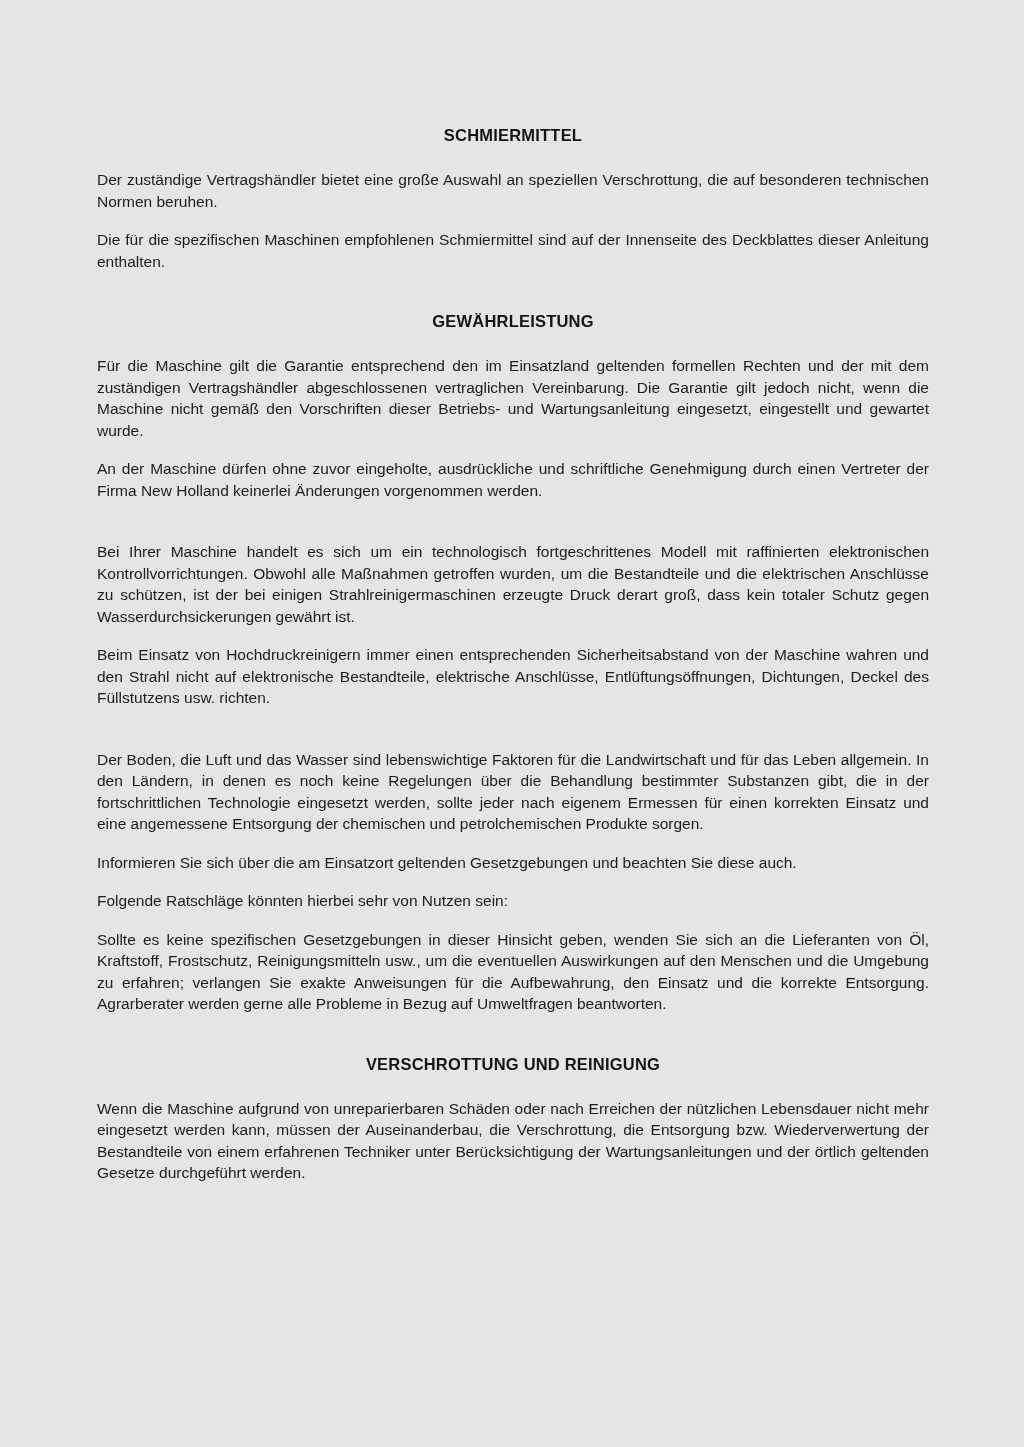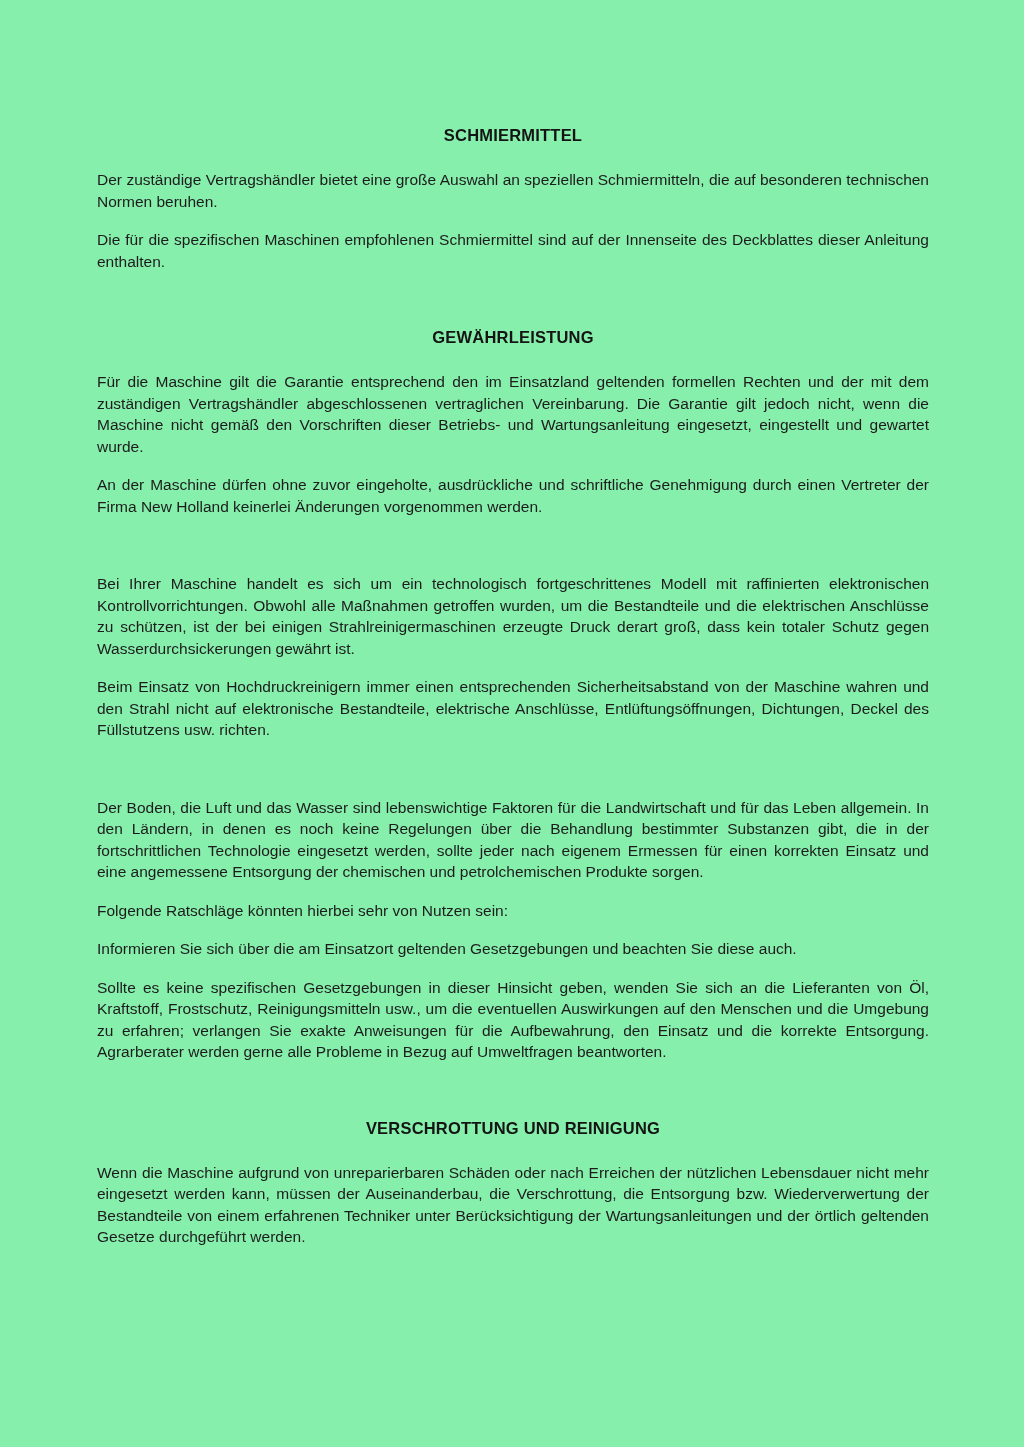--- a/index.html
+++ b/index.html
@@ -11,28 +11,28 @@
   body {
     width: 1024px;
     min-height: 1447px;
     font-family: "Liberation Sans", "DejaVu Sans", sans-serif;
     color: #1c1c1c;
   }
 
   .page {
     width: 1024px;
     min-height: 1447px;
-    background: #86efac;
+    background: #e5e5e5;
     padding: 126px 95px 80px 97px;
   }
 
   .doc-section { }
 
   .doc-section + .doc-section {
-    margin-top: 56px;
+    margin-top: 40px;
   }
 
   h2.section-heading {
     font-size: 16.5px;
     font-weight: bold;
     text-align: center;
     letter-spacing: 0.2px;
     color: #141414;
     margin-bottom: 24px;
   }
@@ -49,39 +49,39 @@
     margin-bottom: 0;
   }
 </style>
 </head>
 <body>
 
 <div class="page">
 
   <section class="doc-section">
     <h2 class="section-heading">SCHMIERMITTEL</h2>
-    <p class="paragraph">Der zuständige Vertragshändler bietet eine große Auswahl an speziellen Schmiermitteln, die auf besonderen technischen Normen beruhen.</p>
+    <p class="paragraph">Der zuständige Vertragshändler bietet eine große Auswahl an speziellen Verschrottung, die auf besonderen technischen Normen beruhen.</p>
     <p class="paragraph">Die für die spezifischen Maschinen empfohlenen Schmiermittel sind auf der Innenseite des Deckblattes dieser Anleitung enthalten.</p>
   </section>
 
   <section class="doc-section">
     <h2 class="section-heading">GEWÄHRLEISTUNG</h2>
     <p class="paragraph">Für die Maschine gilt die Garantie entsprechend den im Einsatzland geltenden formellen Rechten und der mit dem zuständigen Vertragshändler abgeschlossenen vertraglichen Vereinbarung. Die Garantie gilt jedoch nicht, wenn die Maschine nicht gemäß den Vorschriften dieser Betriebs- und Wartungsanleitung eingesetzt, eingestellt und gewartet wurde.</p>
     <p class="paragraph">An der Maschine dürfen ohne zuvor eingeholte, ausdrückliche und schriftliche Genehmigung durch einen Vertreter der Firma New Holland keinerlei Änderungen vorgenommen werden.</p>
   </section>
 
   <section class="doc-section">
     <p class="paragraph">Bei Ihrer Maschine handelt es sich um ein technologisch fortgeschrittenes Modell mit raffinierten elektronischen Kontrollvorrichtungen. Obwohl alle Maßnahmen getroffen wurden, um die Bestandteile und die elektrischen Anschlüsse zu schützen, ist der bei einigen Strahlreinigermaschinen erzeugte Druck derart groß, dass kein totaler Schutz gegen Wasserdurchsickerungen gewährt ist.</p>
     <p class="paragraph">Beim Einsatz von Hochdruckreinigern immer einen entsprechenden Sicherheitsabstand von der Maschine wahren und den Strahl nicht auf elektronische Bestandteile, elektrische Anschlüsse, Entlüftungsöffnungen, Dichtungen, Deckel des Füllstutzens usw. richten.</p>
   </section>
 
   <section class="doc-section">
     <p class="paragraph">Der Boden, die Luft und das Wasser sind lebenswichtige Faktoren für die Landwirtschaft und für das Leben allgemein. In den Ländern, in denen es noch keine Regelungen über die Behandlung bestimmter Substanzen gibt, die in der fortschrittlichen Technologie eingesetzt werden, sollte jeder nach eigenem Ermessen für einen korrekten Einsatz und eine angemessene Entsorgung der chemischen und petrolchemischen Produkte sorgen.</p>
+    <p class="paragraph">Informieren Sie sich über die am Einsatzort geltenden Gesetzgebungen und beachten Sie diese auch.</p>
     <p class="paragraph">Folgende Ratschläge könnten hierbei sehr von Nutzen sein:</p>
-    <p class="paragraph">Informieren Sie sich über die am Einsatzort geltenden Gesetzgebungen und beachten Sie diese auch.</p>
     <p class="paragraph">Sollte es keine spezifischen Gesetzgebungen in dieser Hinsicht geben, wenden Sie sich an die Lieferanten von Öl, Kraftstoff, Frostschutz, Reinigungsmitteln usw., um die eventuellen Auswirkungen auf den Menschen und die Umgebung zu erfahren; verlangen Sie exakte Anweisungen für die Aufbewahrung, den Einsatz und die korrekte Entsorgung. Agrarberater werden gerne alle Probleme in Bezug auf Umweltfragen beantworten.</p>
   </section>
 
   <section class="doc-section">
     <h2 class="section-heading">VERSCHROTTUNG UND REINIGUNG</h2>
     <p class="paragraph">Wenn die Maschine aufgrund von unreparierbaren Schäden oder nach Erreichen der nützlichen Lebensdauer nicht mehr eingesetzt werden kann, müssen der Auseinanderbau, die Verschrottung, die Entsorgung bzw. Wiederverwertung der Bestandteile von einem erfahrenen Techniker unter Berücksichtigung der Wartungsanleitungen und der örtlich geltenden Gesetze durchgeführt werden.</p>
   </section>
 
 </div>
 

